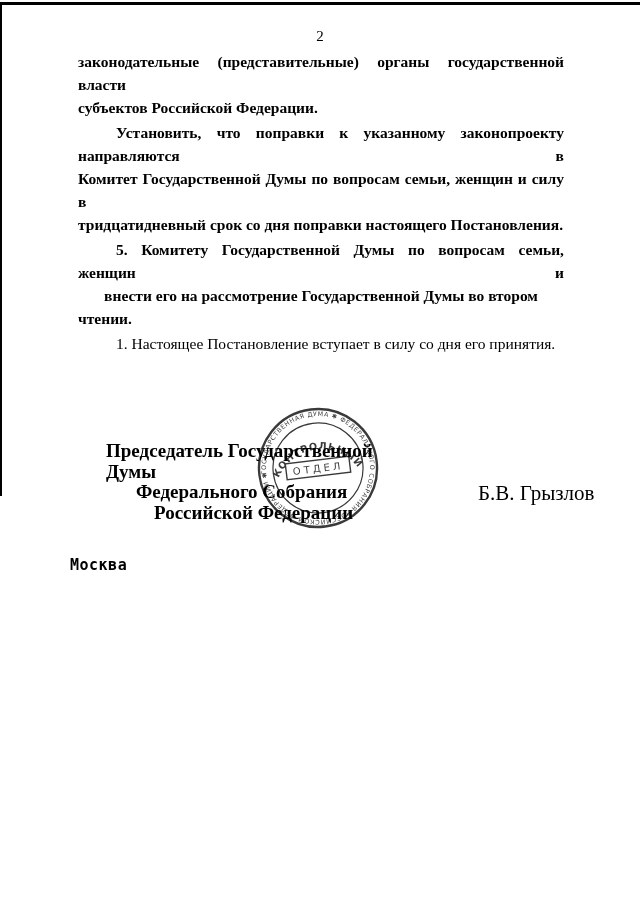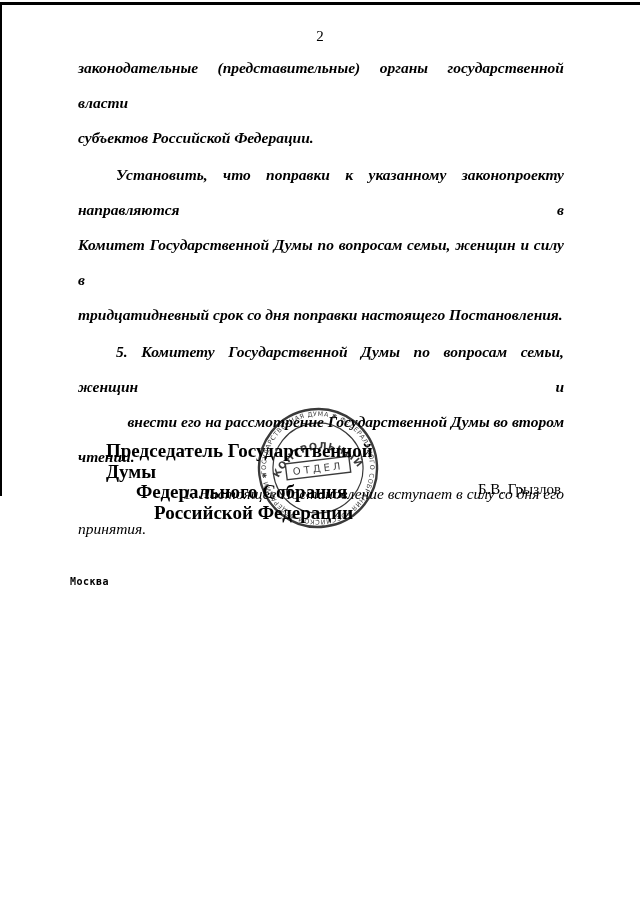--- a/index.html
+++ b/index.html
@@ -5,33 +5,33 @@
   html,body{margin:0;padding:0;background:#ffffff;}
   .page{
     position:relative;width:640px;height:900px;background:#ffffff;color:#000;
     font-family:"Liberation Serif","DejaVu Serif",serif;overflow:hidden;
   }
   .top-rule{position:absolute;top:2px;left:0;width:100%;height:3px;background:#000;}
   .left-rule{position:absolute;top:2px;left:0;width:2px;height:494px;background:#000;}
   .pageno{position:absolute;top:28px;left:0;width:100%;text-align:center;font-size:15px;}
   .body-text{position:absolute;left:78px;top:50px;width:486px;font-size:15.5px;}
   .para{margin:0 0 2px 0;}
-  .ln{line-height:35px;font-style:italic;}
+  .ln{line-height:23px;}
   .jl{text-align:justify;text-align-last:justify;}
-  .ll{text-align:right;text-align-last:left;}
+  .ll{text-align:center;text-align-last:left;}
   .ind{text-indent:38px;}
   .b{font-weight:bold;}
   .sig{position:absolute;left:70px;top:441px;width:320px;font-size:19px;
        font-weight:bold;line-height:20.5px;margin-left:36px;}
   .sig .s2{margin-left:30px;}
   .sig .s3{margin-left:48px;}
-  .sig-name{position:absolute;top:481px;left:478px;font-size:15px;}
-  .footer{position:absolute;left:70px;top:572px;
+  .sig-name{position:absolute;top:481px;left:478px;font-size:21px;}
+  .footer{position:absolute;left:70px;top:556px;
           font-family:"DejaVu Sans Mono","Liberation Mono",monospace;
-          font-weight:bold;font-size:10px;line-height:19px;letter-spacing:.5px;}
+          font-weight:bold;font-size:15px;line-height:19px;letter-spacing:.5px;}
   .stamp{position:absolute;left:252px;top:402px;width:132px;height:132px;
          mix-blend-mode:multiply;opacity:.88;}
   .stamp svg{display:block;}
   .stamp text{fill:#1e1e1e;font-family:"DejaVu Sans","Liberation Sans",sans-serif;}
 </style>
 </head>
 <body>
 
 <div class="page">
 

